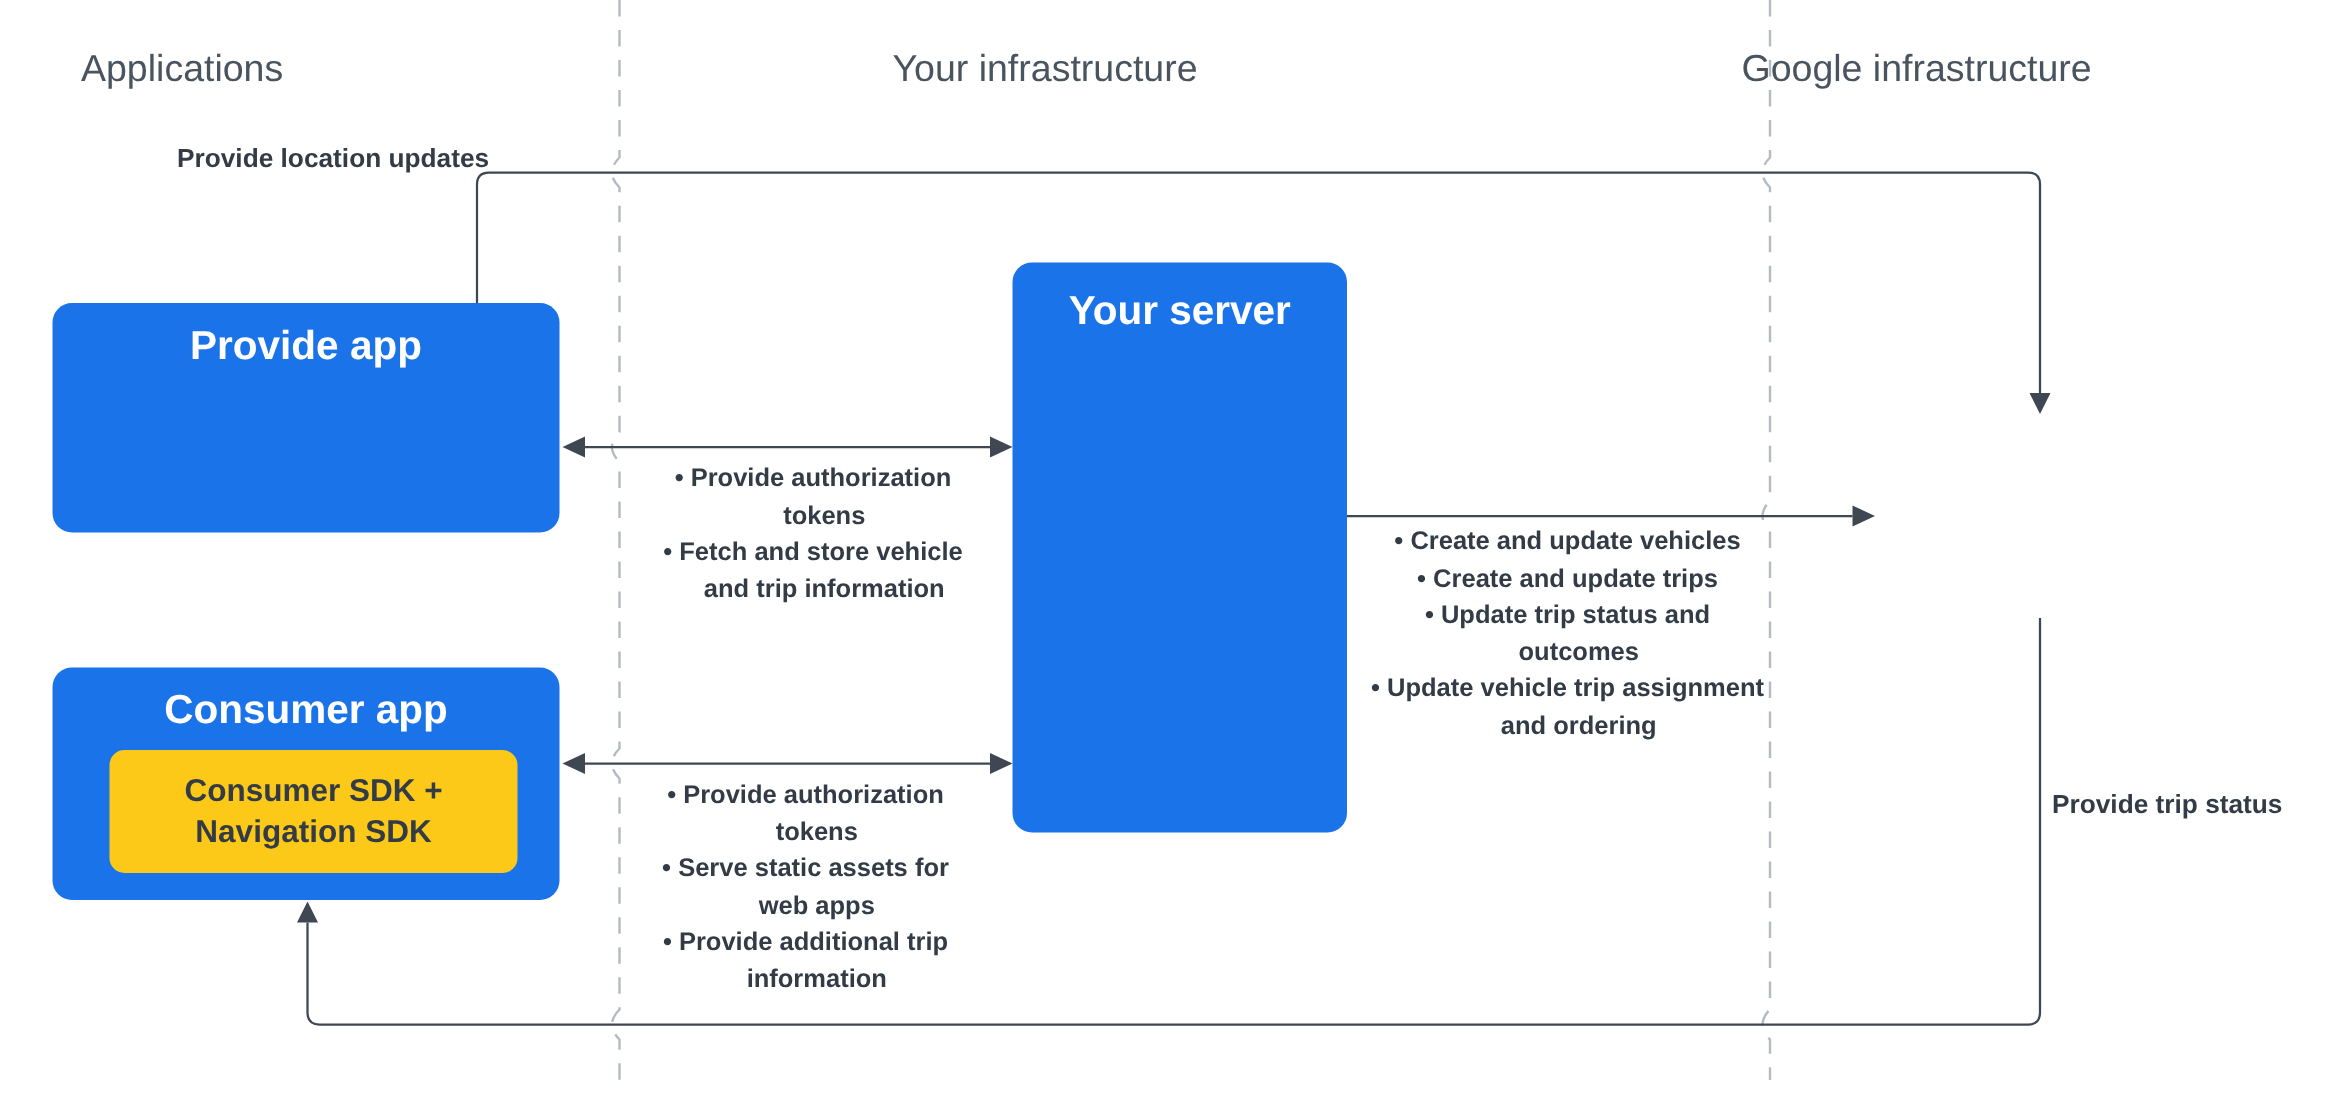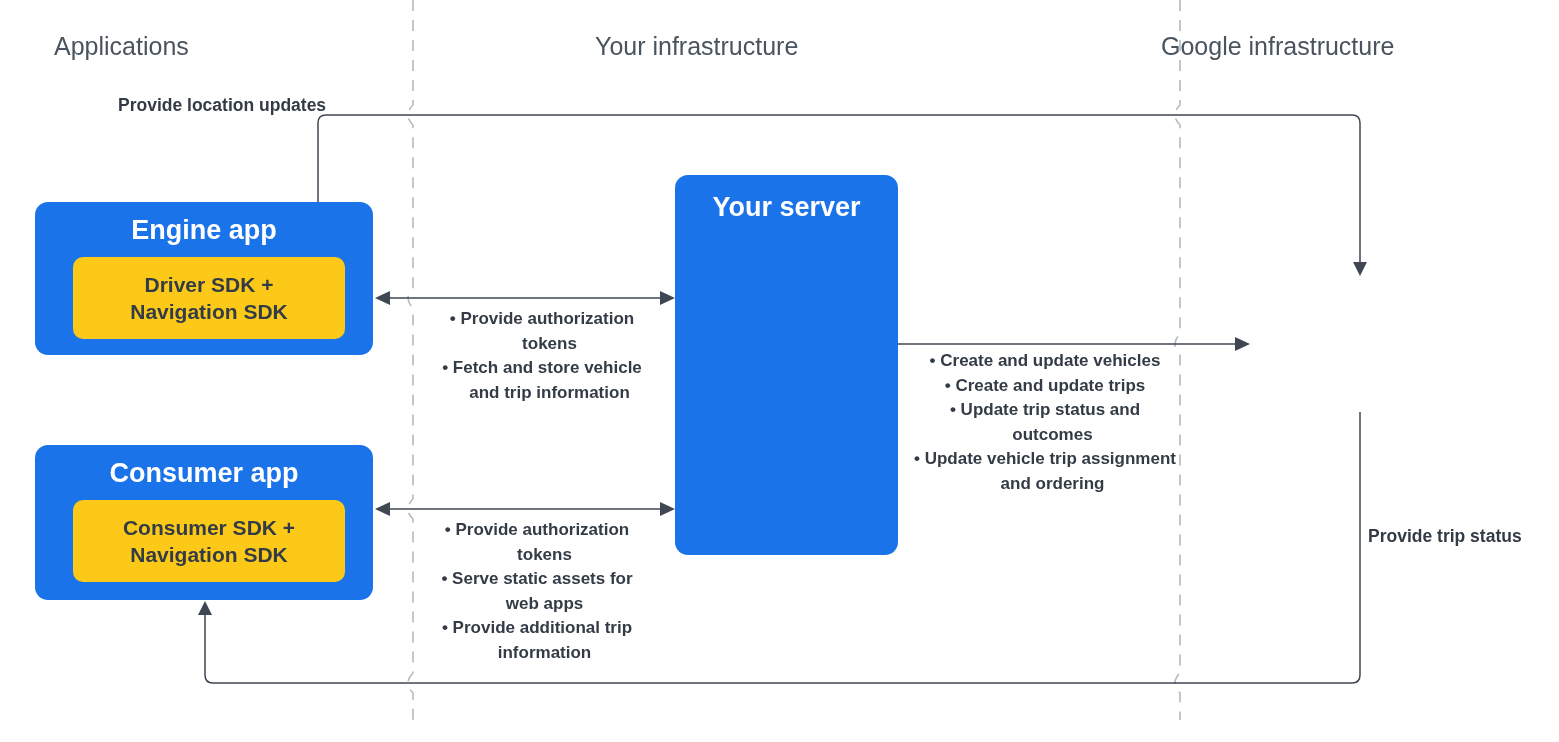--- a/index.html
+++ b/index.html
@@ -163,24 +163,21 @@
   </svg>
 
   <div class="col-header hdr-applications">Applications</div>
   <div class="col-header hdr-your-infra">Your infrastructure</div>
   <div class="col-header hdr-google-infra">Google infrastructure</div>
 
   <div class="edge-label lbl-location-updates">Provide location updates</div>
   <div class="edge-label lbl-trip-status">Provide trip status</div>
 
   <div class="app-box box-driver">
-    <div class="app-title">Engine app</div>
-    <div class="sdk-box">
-      <div class="sdk-text">Driver SDK + Navigation SDK</div>
-    </div>
+    <div class="app-title">Provide app</div>
   </div>
 
   <div class="app-box box-consumer">
     <div class="app-title">Consumer app</div>
     <div class="sdk-box">
       <div class="sdk-text">Consumer SDK + Navigation SDK</div>
     </div>
   </div>
 
   <div class="server-box">

